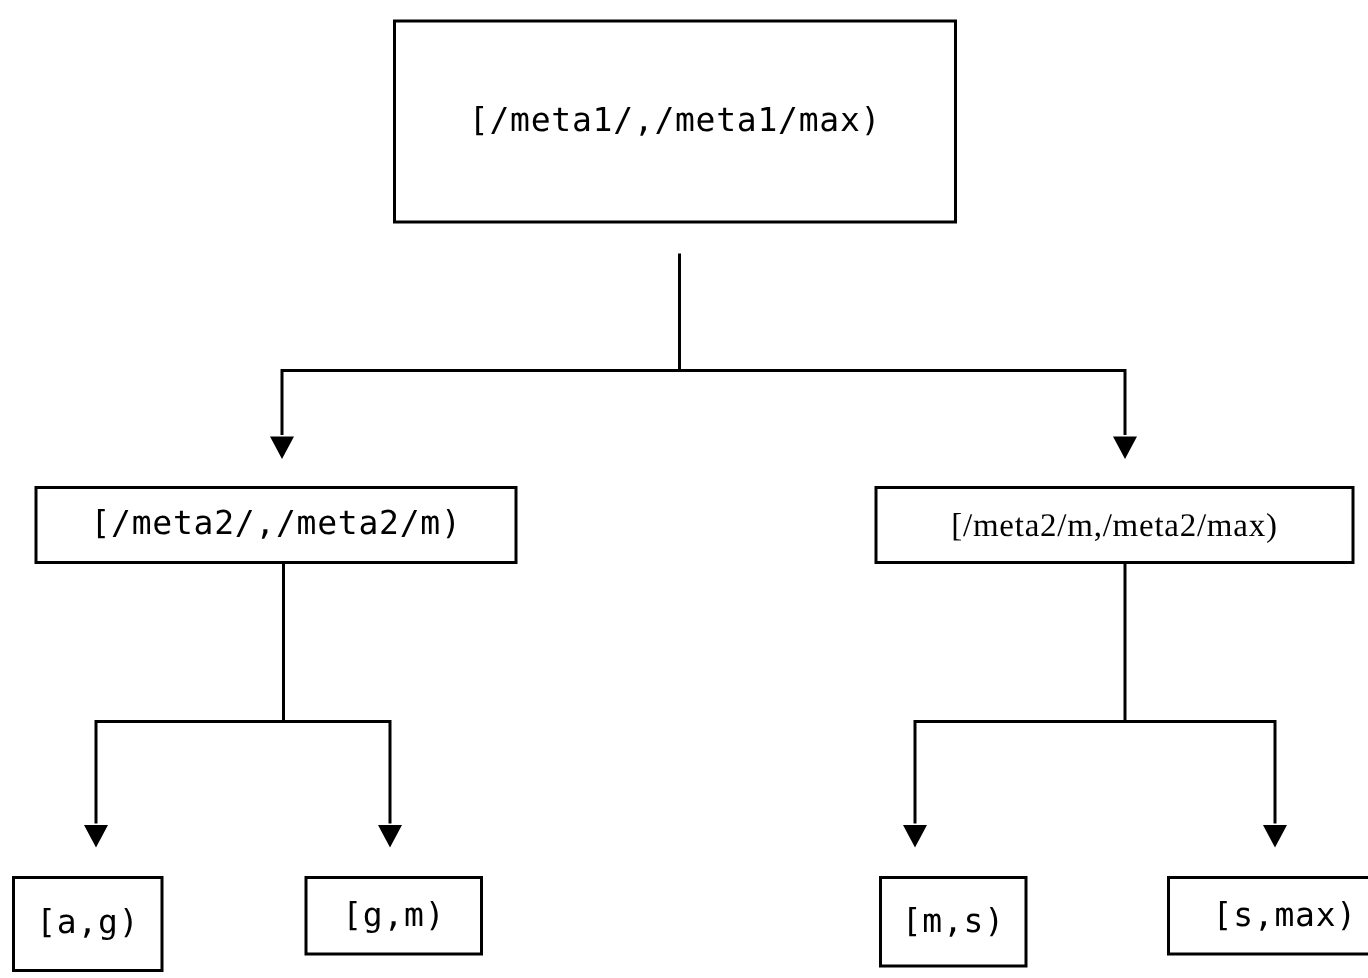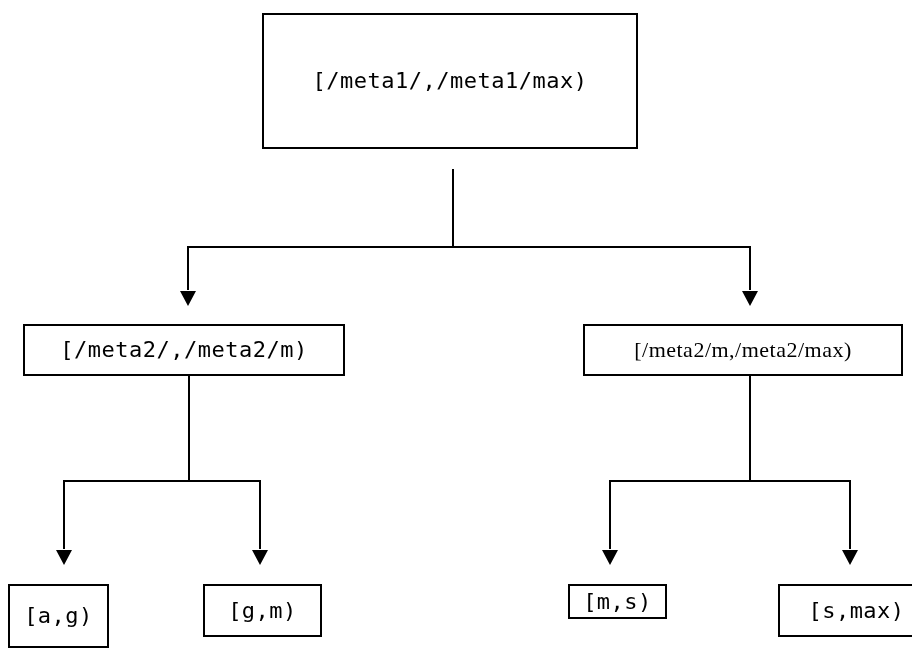--- a/index.html
+++ b/index.html
@@ -35,21 +35,21 @@
     font-size: 22px;
     line-height: 1;
     white-space: pre;
     letter-spacing: 0.5px;
   }
   .node-root        { left: 262px; top: 13px;  width: 376px; height: 136px; }
   .node-branch-left { left: 23px;  top: 324px; width: 322px; height: 52px; }
   .node-branch-right{ left: 583px; top: 324px; width: 320px; height: 52px; font-family: Liberation Serif, serif; }
   .node-leaf-ag     { left: 8px;   top: 584px; width: 101px; height: 64px; }
   .node-leaf-gm     { left: 203px; top: 584px; width: 119px; height: 53px; }
-  .node-leaf-ms     { left: 568px; top: 584px; width: 99px;  height: 35px; }
+  .node-leaf-ms     { left: 586px; top: 584px; width: 99px;  height: 61px; }
   .node-leaf-smax   { left: 778px; top: 584px; width: 157px; height: 53px; }
   .edge {
     stroke: #000000;
     stroke-width: 2;
   }
   .arrowhead {
     fill: #000000;
     stroke: none;
   }
 </style>

